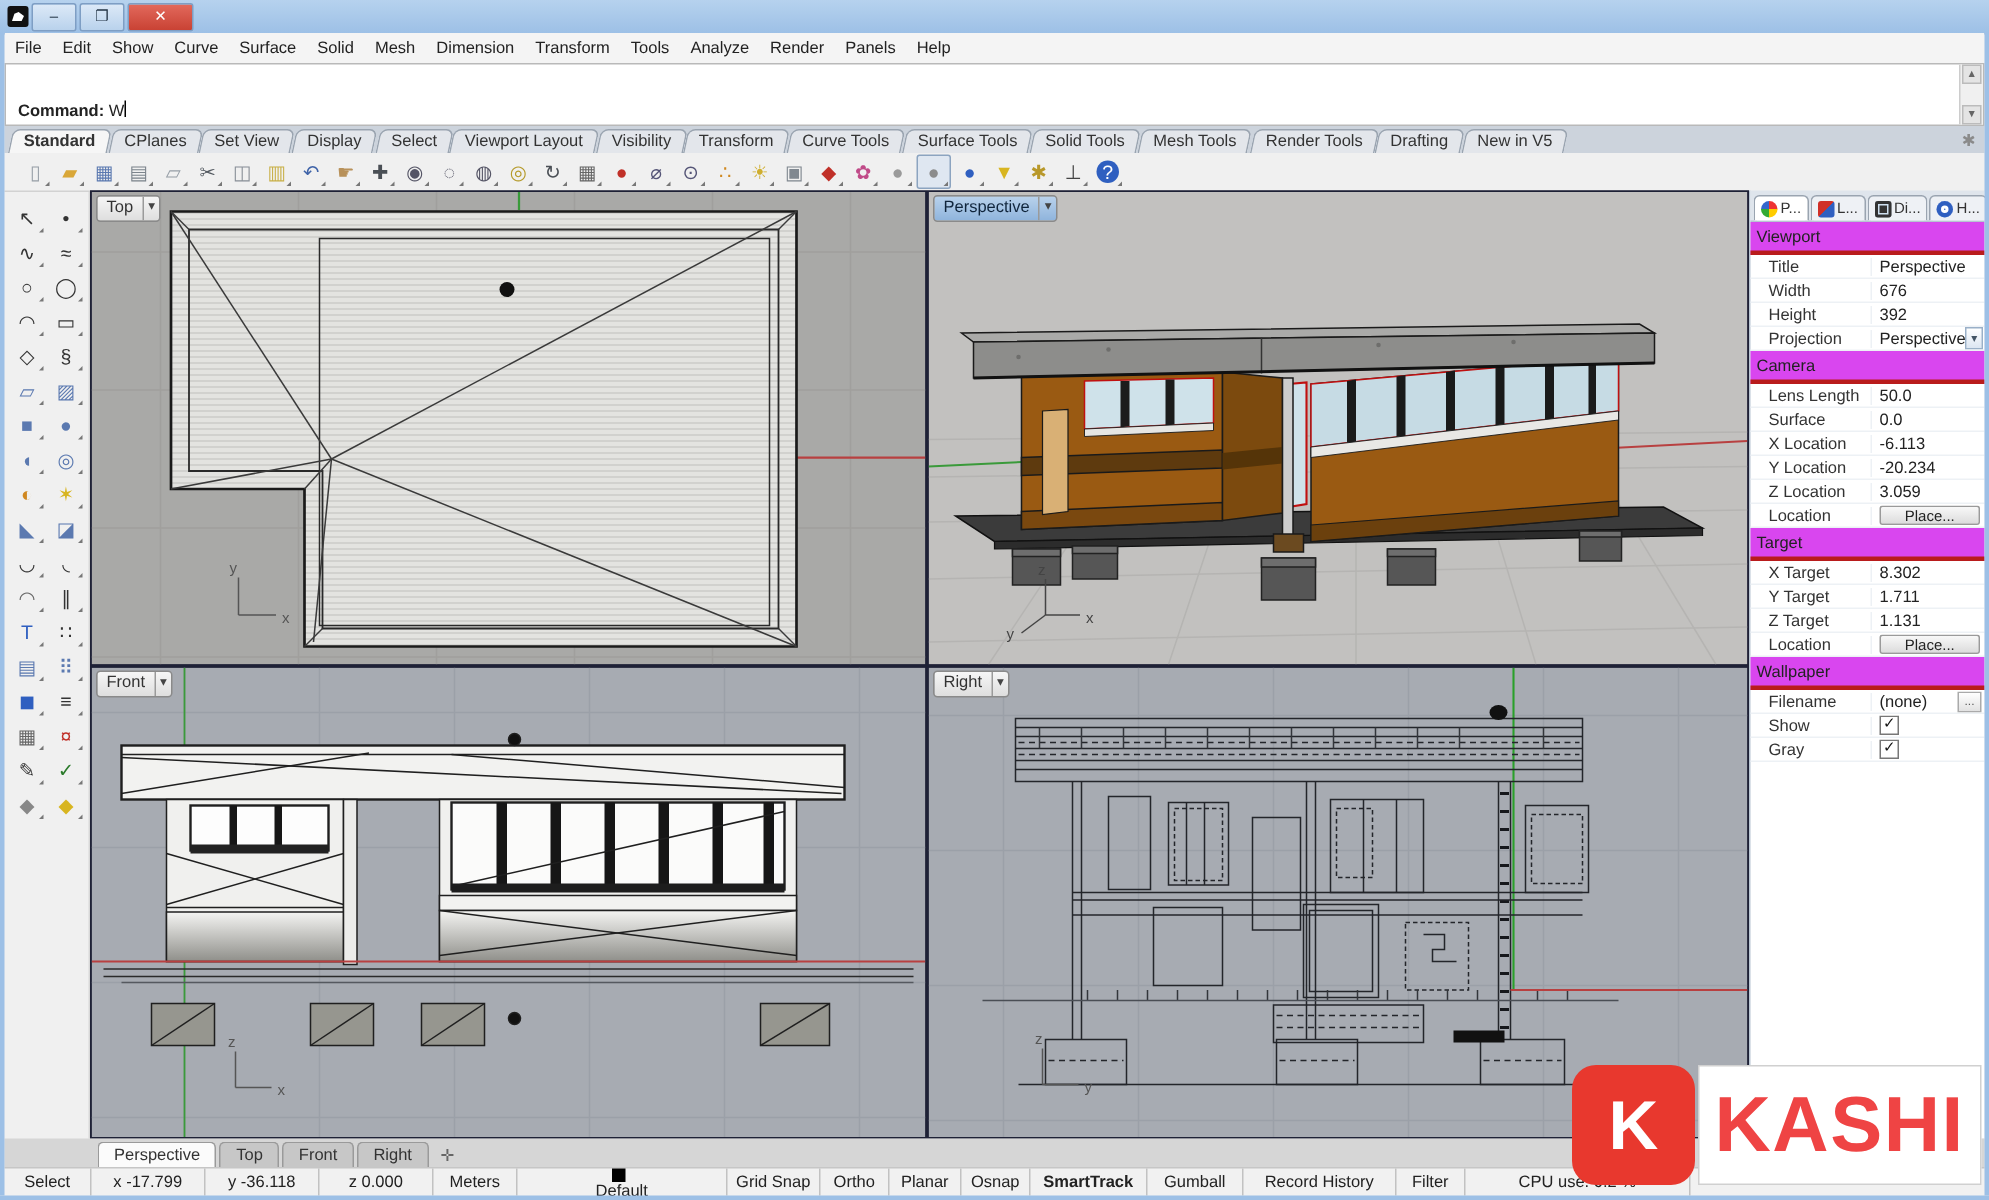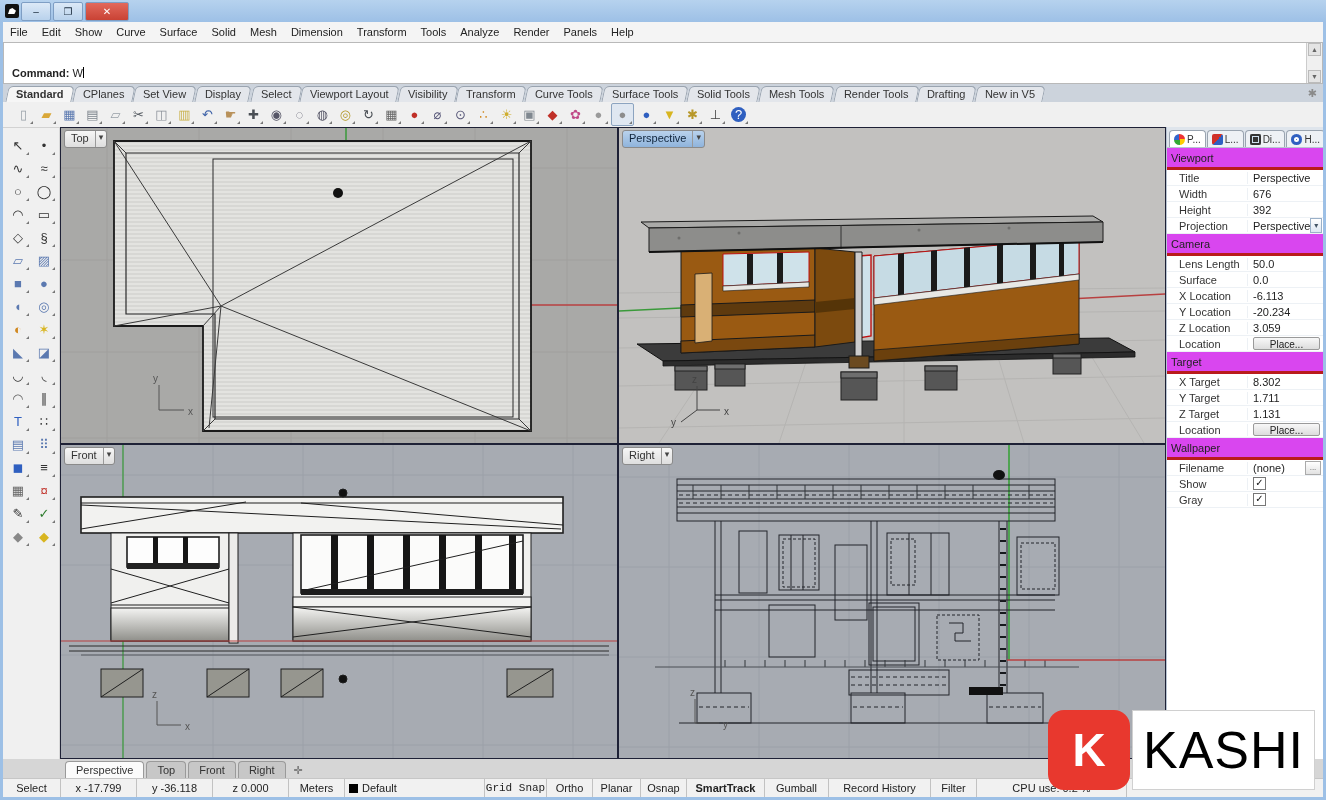--- a/index.html
+++ b/index.html
@@ -97,21 +97,21 @@
   .spane{display:flex;align-items:center;justify-content:center;border-right:1px solid #c2c2c2;padding:0 4px;box-sizing:border-box;
          white-space:nowrap;color:#222;}
   .spane.bold{font-weight:bold;}
   .spane .swatch{width:9px;height:9px;background:#000;margin-right:4px;flex:0 0 auto;}
   .spane.filler{flex:1;border-right:none;}
   
   .watermark{position:absolute;left:1048px;top:710px;right:0;height:80px;display:flex;z-index:50;overflow:hidden;}
   .wm-k{width:82px;height:80px;background:#e8382e;border-radius:16px;display:flex;align-items:center;justify-content:center;
         color:#fff;font-size:46px;font-weight:bold;flex:0 0 auto;}
   .wm-text{background:#fff;border:1px solid #d0d0d0;margin-left:2px;padding:0 10px;display:flex;align-items:center;
-        font-size:52px;font-weight:normal;color:#000000;letter-spacing:1px;}
+        font-size:52px;font-weight:bold;color:#ef4444;letter-spacing:1px;}
 </style>
 </head>
 <body>
 
 <div id="app">
 
   <div class="titlebar">
     <div class="rhino-logo"></div>
     <div class="winbtns">
       <div class="winbtn">–</div>
@@ -812,25 +812,25 @@
       </div>
       <div class="spane" style="width: 76px;">
         <span>y -36.118</span>
       </div>
       <div class="spane" style="width: 76px;">
         <span>z 0.000</span>
       </div>
       <div class="spane" style="width: 56px;">
         <span>Meters</span>
       </div>
-      <div class="spane" style="width: 140px; justify-content: flex-start;">
+      <div class="spane" style="width: 140px; justify-content: flex-start; flex-direction: column;">
         <span class="swatch" style="background: rgb(0, 0, 0);"></span>
         <span>Default</span>
       </div>
-      <div class="spane" style="width: 62px; font-family: Liberation Mono, monospace;">
+      <div class="spane" style="width: 62px;">
         <span>Grid Snap</span>
       </div>
       <div class="spane" style="width: 46px;">
         <span>Ortho</span>
       </div>
       <div class="spane" style="width: 48px;">
         <span>Planar</span>
       </div>
       <div class="spane" style="width: 46px;">
         <span>Osnap</span>

